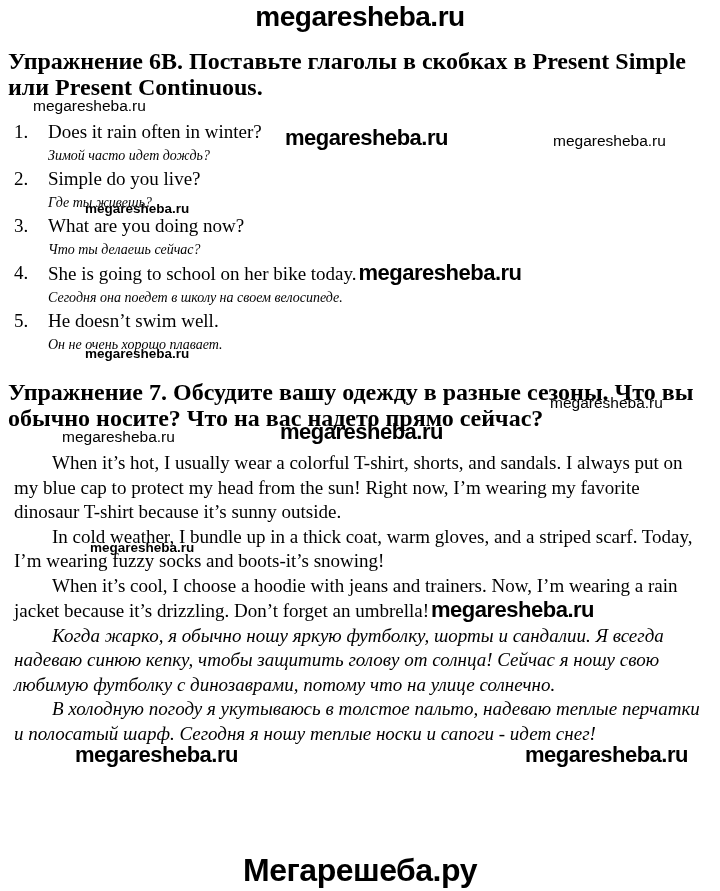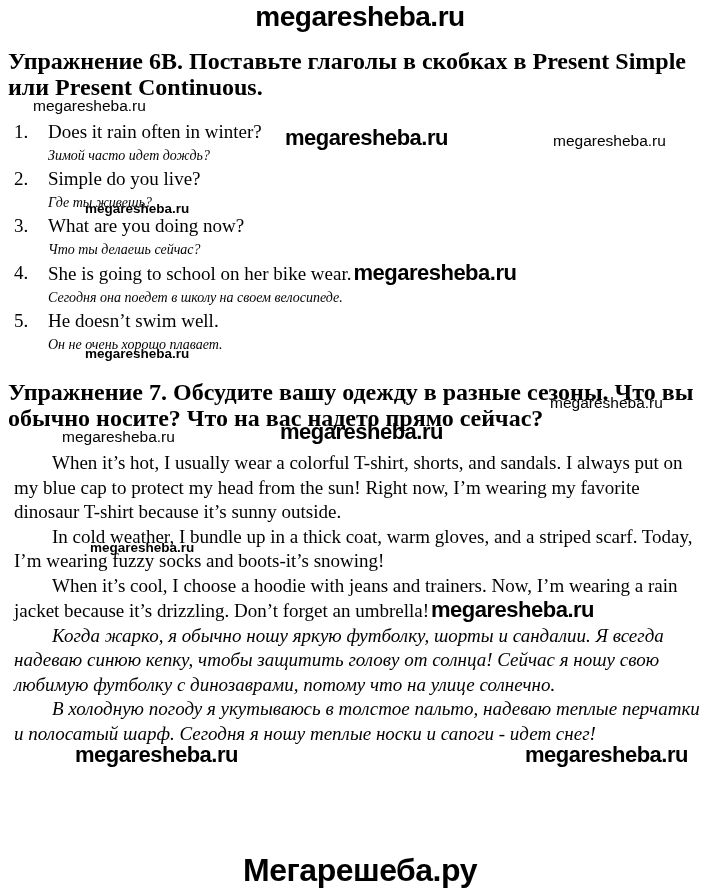--- a/index.html
+++ b/index.html
@@ -125,21 +125,21 @@
     <li class="ex-item">
       <span class="item-num">3.</span>
       <span class="item-body">
         <span class="line-en">What are you doing now?</span>
         <span class="line-ru">Что ты делаешь сейчас?</span>
       </span>
     </li>
     <li class="ex-item">
       <span class="item-num">4.</span>
       <span class="item-body">
-        <span class="line-en"><span>She is going to school on her bike wear.</span><b class="wm-inline">megaresheba.ru</b></span>
+        <span class="line-en"><span>She is going to school on her bike today.</span><b class="wm-inline">megaresheba.ru</b></span>
         <span class="line-ru">Сегодня она поедет в школу на своем велосипеде.</span>
       </span>
     </li>
     <li class="ex-item">
       <span class="item-num">5.</span>
       <span class="item-body">
         <span class="line-en">He doesn’t swim well.</span>
         <span class="line-ru">Он не очень хорошо плавает.</span>
       </span>
     </li>

